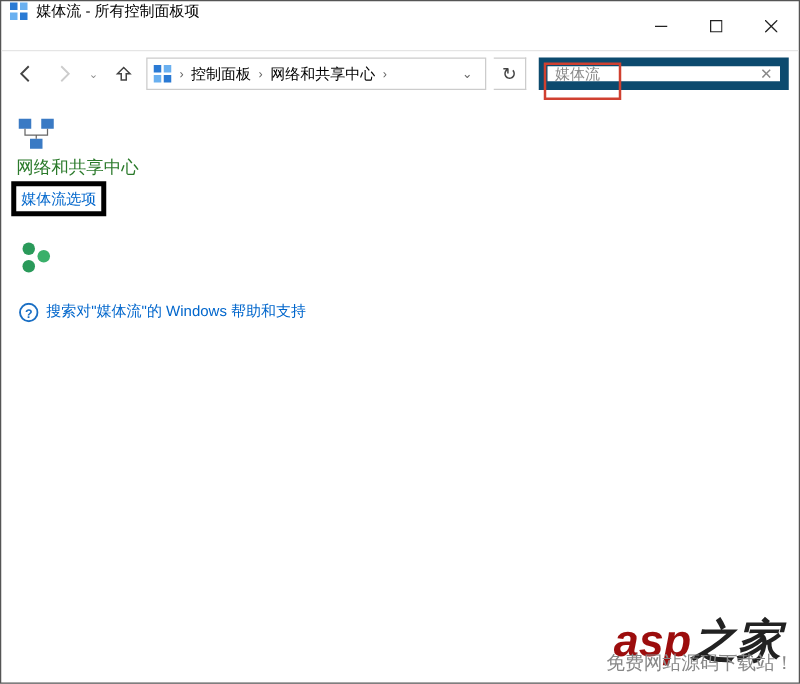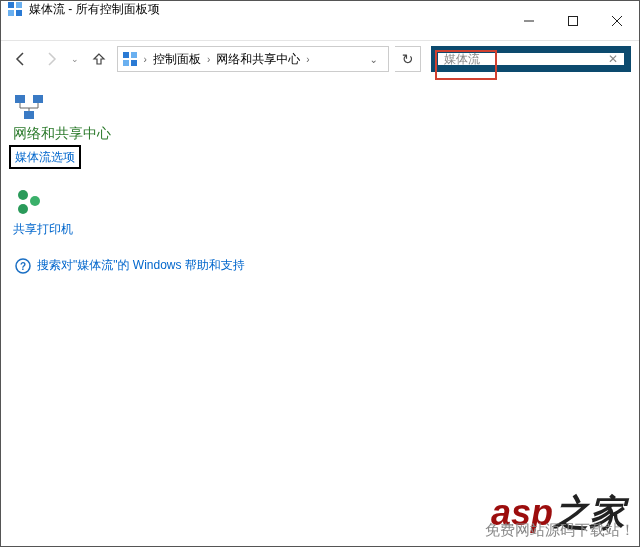--- a/index.html
+++ b/index.html
@@ -129,21 +129,21 @@
     font-size: 14px;
     margin-bottom: 2px;
   }
   .section-link {
     color: #0066cc;
     font-size: 12px;
     display: block;
     line-height: 20px;
   }
   .link-highlight {
-    border: 2px solid #000000;
+    border: 4px solid #000000;
     display: inline-block;
     padding: 0 4px;
     margin-left: -4px;
   }
   .help-row {
     display: flex;
     align-items: center;
     margin-top: 12px;
     padding-left: 2px;
   }
@@ -266,21 +266,20 @@
 
   <div class="section">
     <div class="section-icon">
       <svg viewBox="0 0 32 32">
           <circle cx="10" cy="8" r="5" fill="#2a9a5a"></circle>
           <circle cx="22" cy="14" r="5" fill="#3ab06a"></circle>
           <circle cx="10" cy="22" r="5" fill="#2a9a5a"></circle>
         </svg>
     </div>
     <div class="section-body">
-      <a class="section-link">共享打印机</a>
     </div>
   </div>
 
   <div class="help-row">
     <span class="help-icon">
       <svg viewBox="0 0 16 16">
           <circle cx="8" cy="8" r="7" fill="none" stroke="#1a6fc4" stroke-width="1.5"></circle>
           <text x="8" y="12" text-anchor="middle" font-size="10" fill="#1a6fc4" font-weight="bold">?</text>
         </svg>
     </span>

